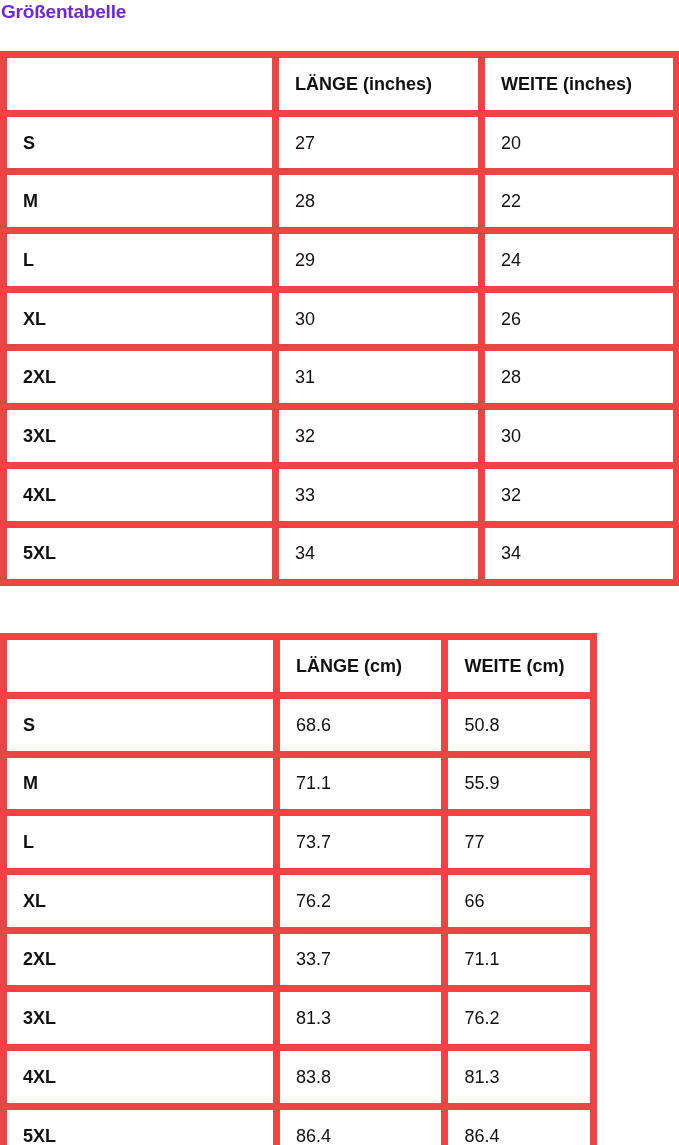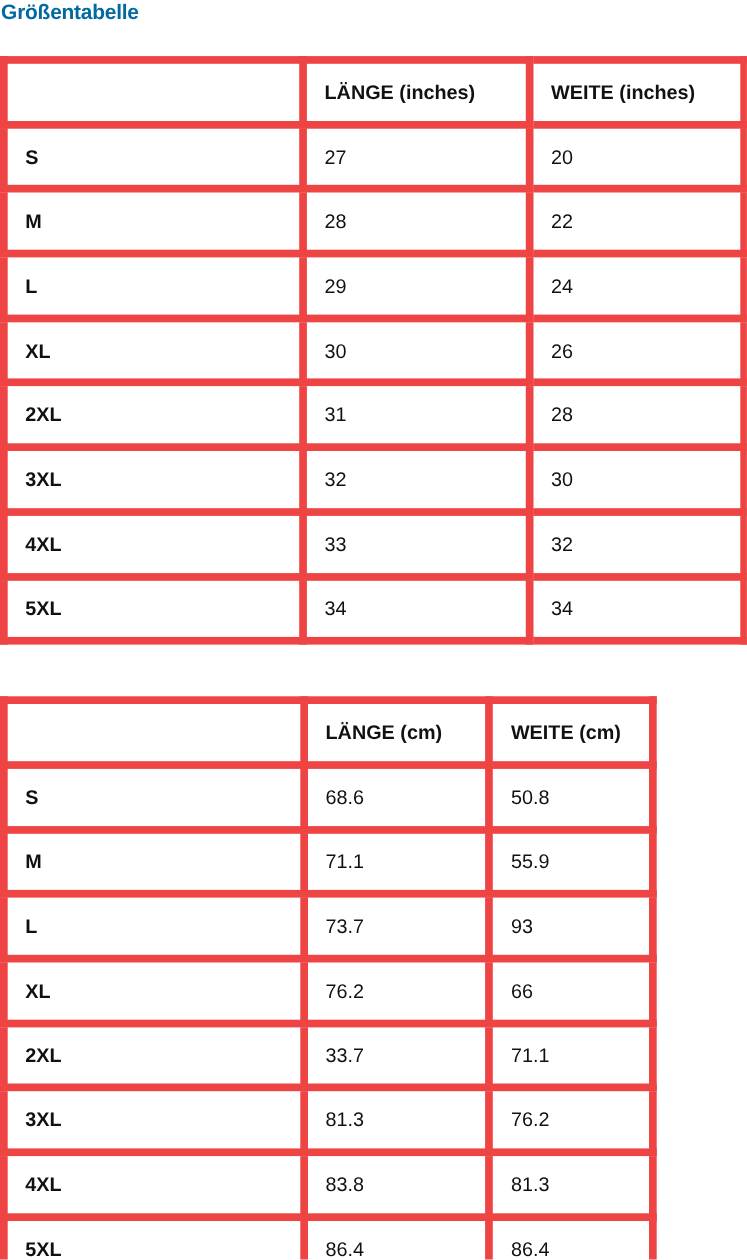--- a/index.html
+++ b/index.html
@@ -15,21 +15,21 @@
     font-family: "Liberation Sans", "DejaVu Sans", sans-serif;
     color: #111111;
   }
   .page-title {
     margin: 0;
     padding: 1px 0 0 1px;
     font-size: 19px;
     line-height: 22px;
     font-weight: 700;
     letter-spacing: -0.2px;
-    color: #0369a1;
+    color: #6d28d9;
   }
   table.size-table {
     border-collapse: collapse;
     table-layout: fixed;
     background: #ffffff;
   }
   table.size-table.inches {
     width: 673px;
     margin-top: 28px;
   }
@@ -138,21 +138,21 @@
         <td>50.8</td>
       </tr>
       <tr>
         <td class="size-label">M</td>
         <td>71.1</td>
         <td>55.9</td>
       </tr>
       <tr>
         <td class="size-label">L</td>
         <td>73.7</td>
-        <td>93</td>
+        <td>77</td>
       </tr>
       <tr>
         <td class="size-label">XL</td>
         <td>76.2</td>
         <td>66</td>
       </tr>
       <tr>
         <td class="size-label">2XL</td>
         <td>33.7</td>
         <td>71.1</td>

